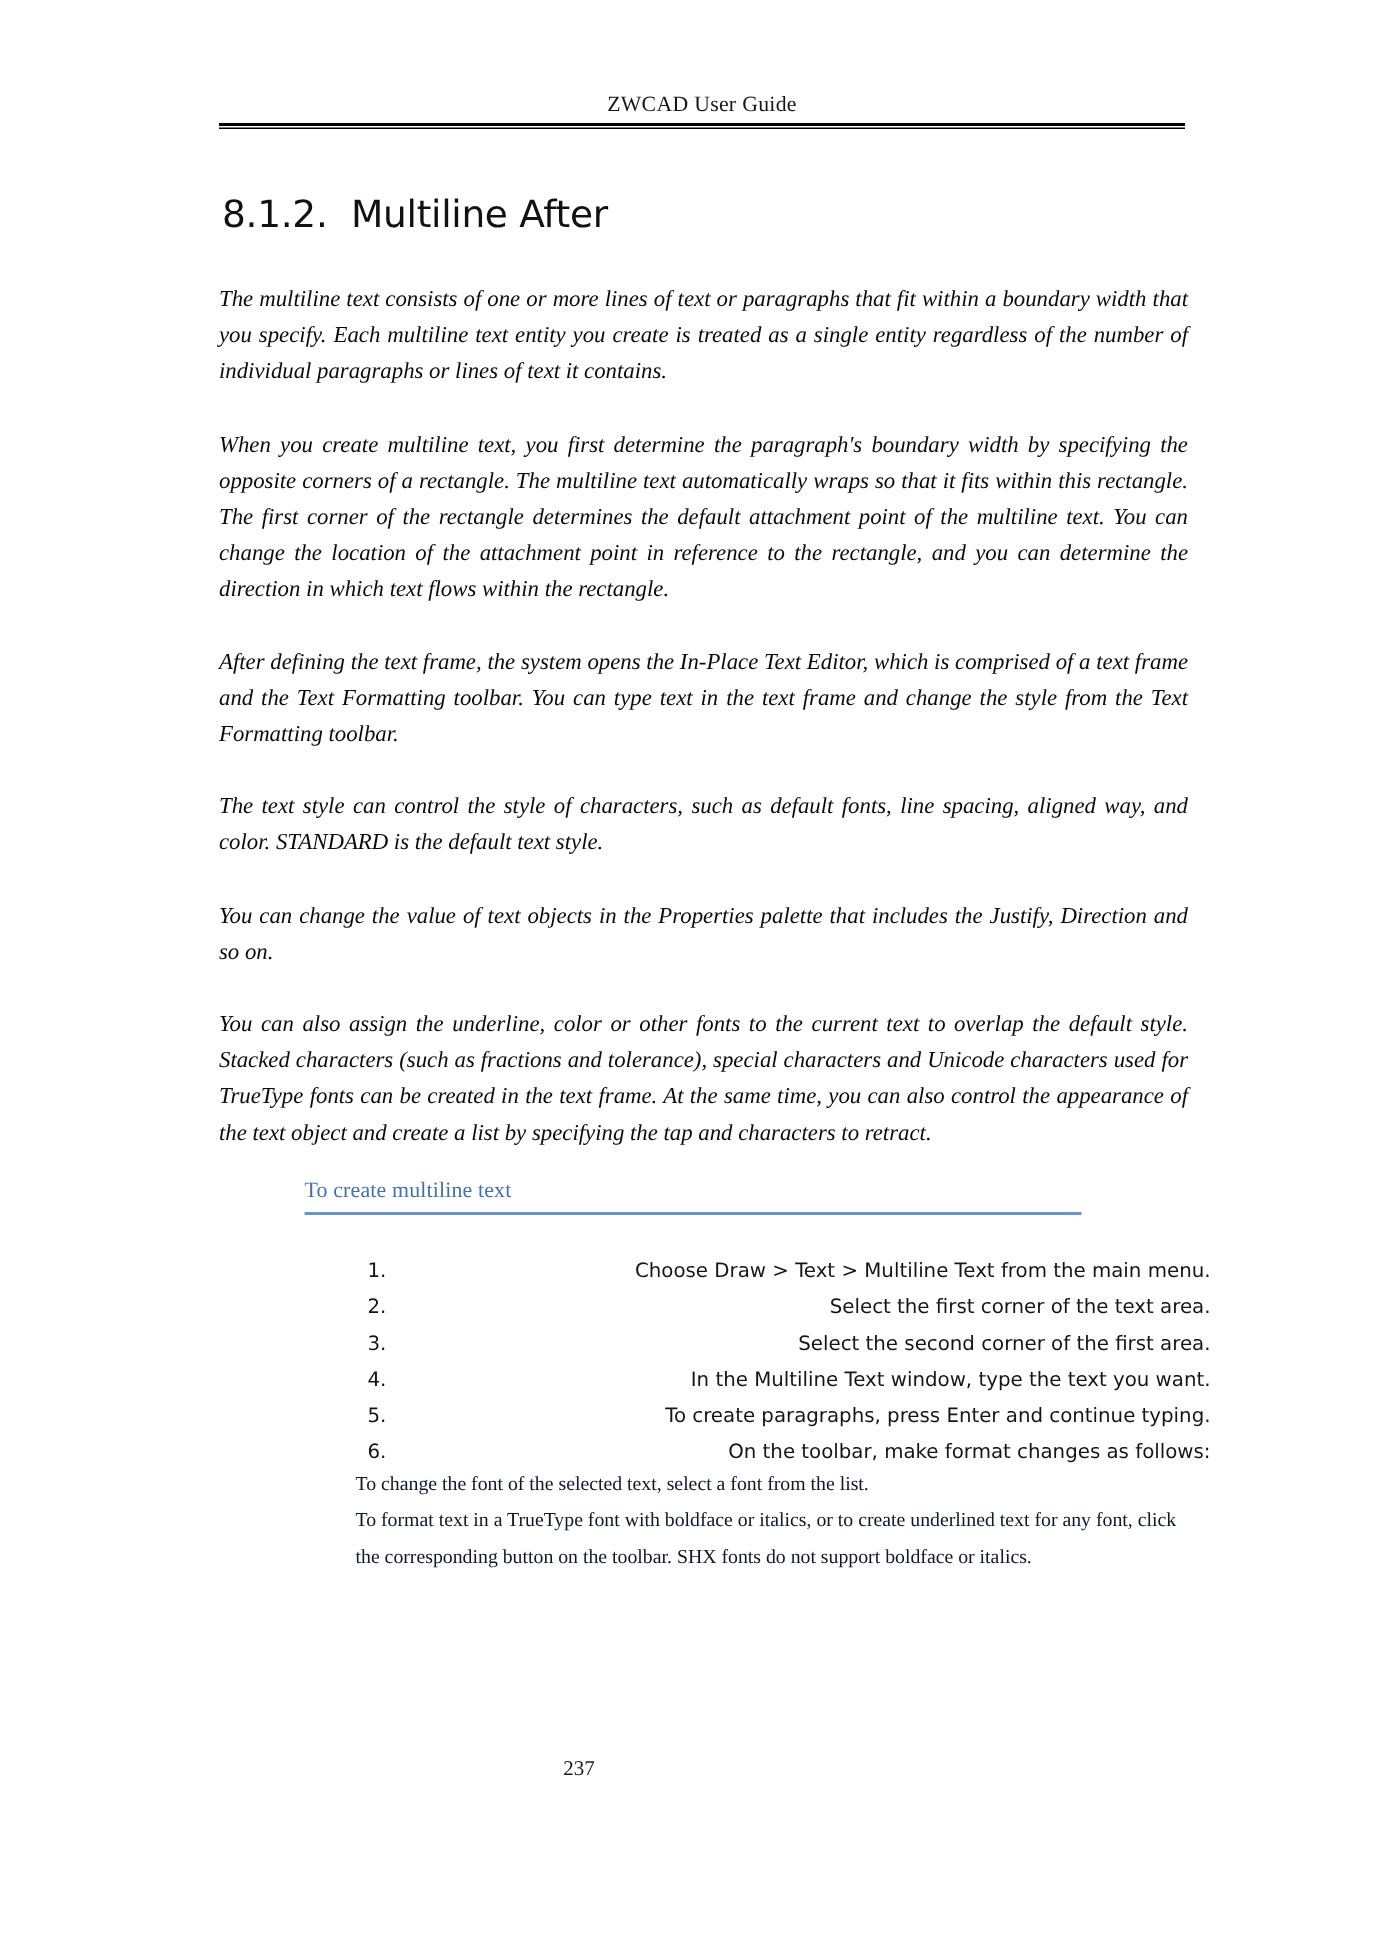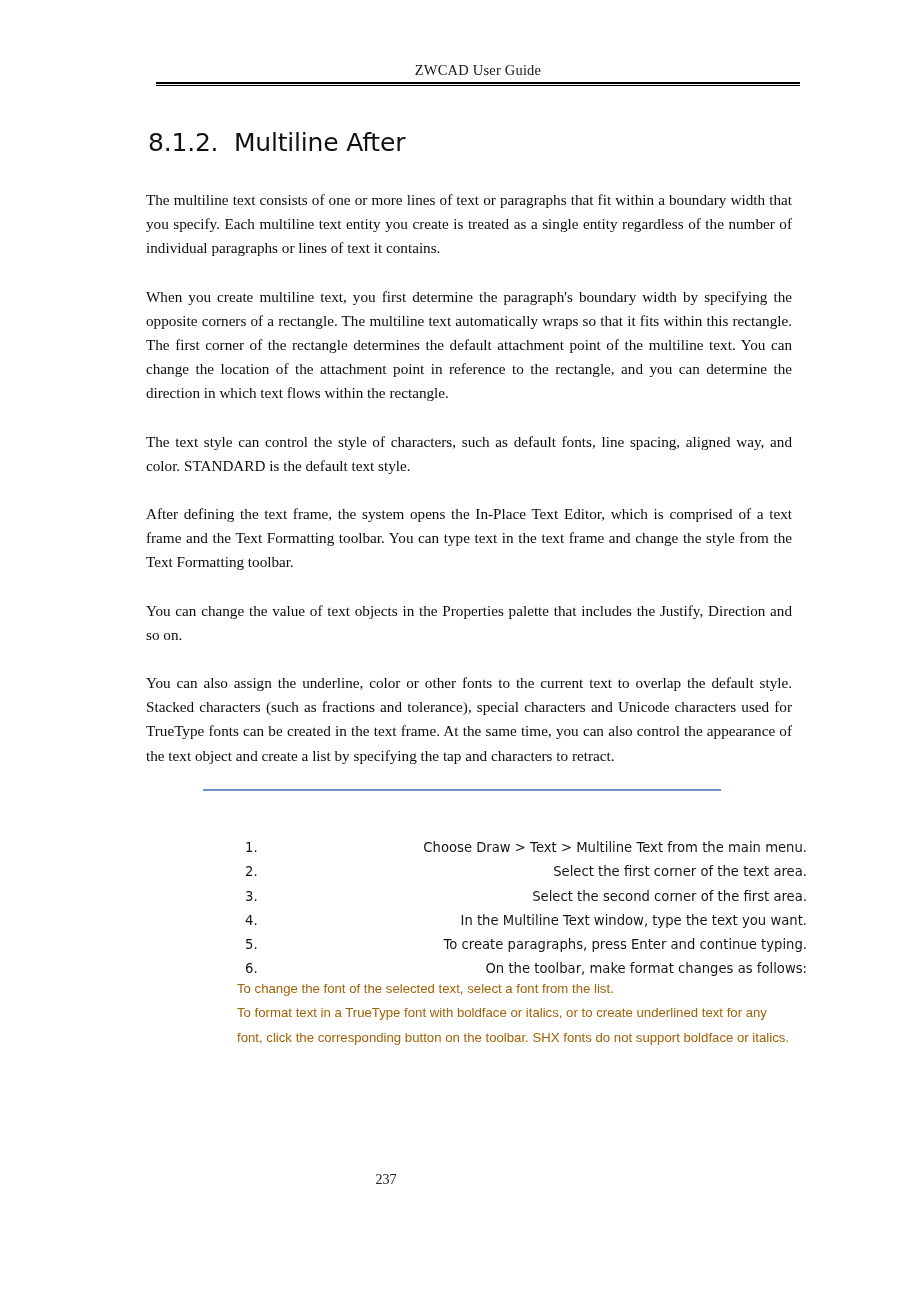--- a/index.html
+++ b/index.html
@@ -13,21 +13,21 @@
     height: 1300px;
     background: #ffffff;
     overflow: hidden;
     font-family: "Liberation Serif", "DejaVu Serif", serif;
     color: #000000;
   }
 
   
   .header-band {
     position: absolute;
-    left: 156px;
+    left: 146px;
     top: 62px;
     width: 644px;
   }
   .header-title {
     text-align: center;
     font-family: "Liberation Serif", "DejaVu Serif", serif;
     font-size: 14.5px;
     letter-spacing: 0.2px;
     color: #161616;
     line-height: 17px;
@@ -53,20 +53,21 @@
     white-space: nowrap;
   }
   .section-heading .num { display: inline-block; width: 86px; }
 
   
   .body-col {
     position: absolute;
     left: 146px;
     top: 188px;
     width: 646px;
+    font-style: italic;
   }
   .para {
     font-family: "Liberation Serif", "DejaVu Serif", serif;
     font-size: 15.2px;
     line-height: 24.2px;
     text-align: justify;
     text-justify: inter-word;
     color: #0b0b0b;
     margin: 0 0 24px 0;
   }
@@ -115,23 +116,23 @@
     box-sizing: border-box;
   }
   .step-text { flex: 1 1 auto; text-align: right; }
 
   
   .sub-paras {
     position: absolute;
     left: 237px;
     top: 977px;
     width: 556px;
-    font-family: Liberation Sans, sans-serif;
+    font-family: Liberation Serif, serif;
     font-size: 13.2px;
-    color: #a16207;
+    color: #0f172a;
   }
   .sub-para {
     line-height: 24.3px;
     margin: 0;
   }
 
   
   .page-number {
     position: absolute;
     left: 0;
@@ -153,27 +154,28 @@
     <div class="header-rule"></div>
   </div>
 
   <div class="section-heading">
     <span class="num">8.1.2.</span><span>Multiline After</span>
   </div>
 
   <div class="body-col">
     <p class="para">The multiline text consists of one or more lines of text or paragraphs that fit within a boundary width that you specify. Each multiline text entity you create is treated as a single entity regardless of the number of individual paragraphs or lines of text it contains.</p>
     <p class="para">When you create multiline text, you first determine the paragraph's boundary width by specifying the opposite corners of a rectangle. The multiline text automatically wraps so that it fits within this rectangle. The first corner of the rectangle determines the default attachment point of the multiline text. You can change the location of the attachment point in reference to the rectangle, and you can determine the direction in which text flows within the rectangle.</p>
+    <p class="para">After defining the text frame, the system opens the In-Place Text Editor, which is comprised of a text frame and the Text Formatting toolbar. You can type text in the text frame and change the style from the Text Formatting toolbar.</p>
     <p class="para">The text style can control the style of characters, such as default fonts, line spacing, aligned way, and color. STANDARD is the default text style.</p>
-    <p class="para">After defining the text frame, the system opens the In-Place Text Editor, which is comprised of a text frame and the Text Formatting toolbar. You can type text in the text frame and change the style from the Text Formatting toolbar.</p>
     <p class="para">You can change the value of text objects in the Properties palette that includes the Justify, Direction and so on.</p>
     <p class="para">You can also assign the underline, color or other fonts to the current text to overlap the default style. Stacked characters (such as fractions and tolerance), special characters and Unicode characters used for TrueType fonts can be created in the text frame. At the same time, you can also control the appearance of the text object and create a list by specifying the tap and characters to retract.</p>
   </div>
 
   <div class="proc-head-wrap">
+    <div class="proc-head">To create multiline text</div>
     <div class="proc-rule"></div>
   </div>
 
   <div class="steps">
     <div class="step">
       <span class="step-num">1.</span>
       <span class="step-text">Choose Draw &gt; Text &gt; Multiline Text from the main menu.</span>
     </div>
     <div class="step">
       <span class="step-num">2.</span>

